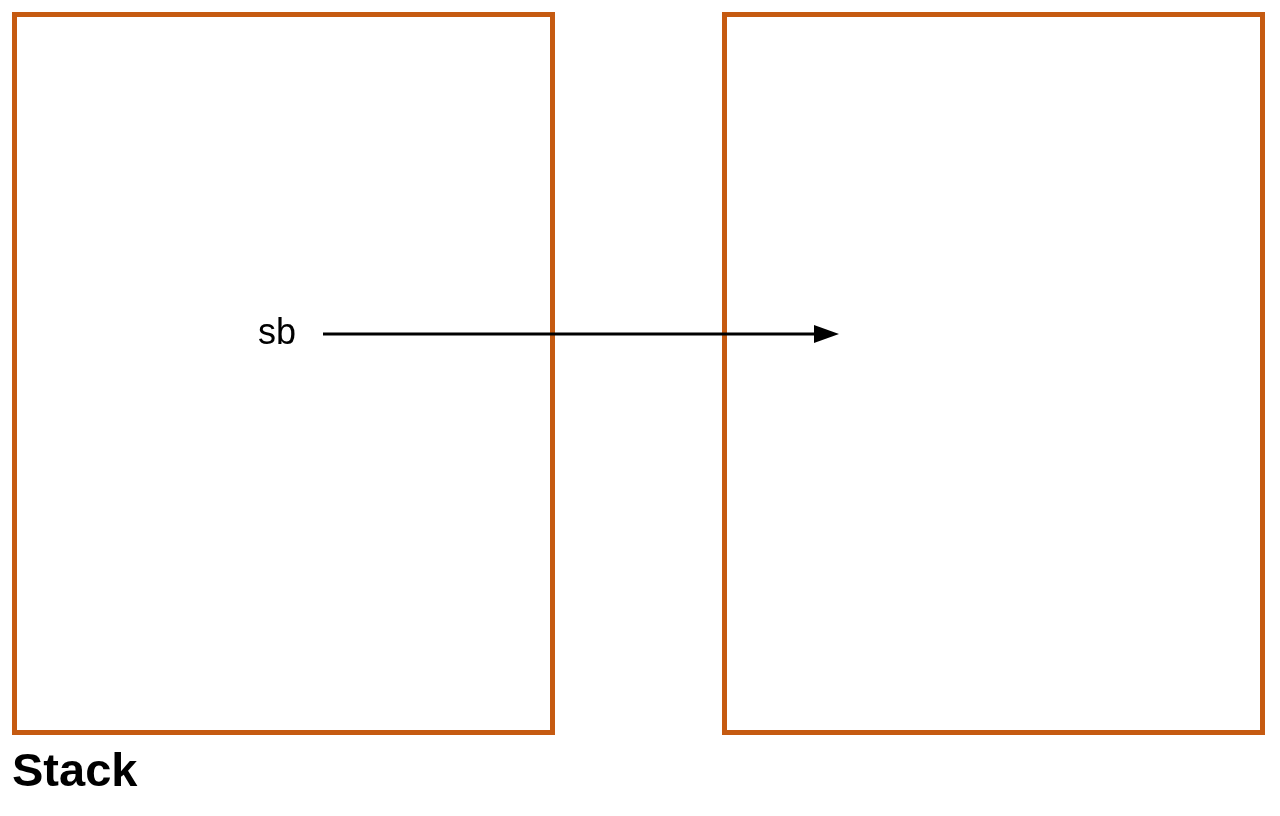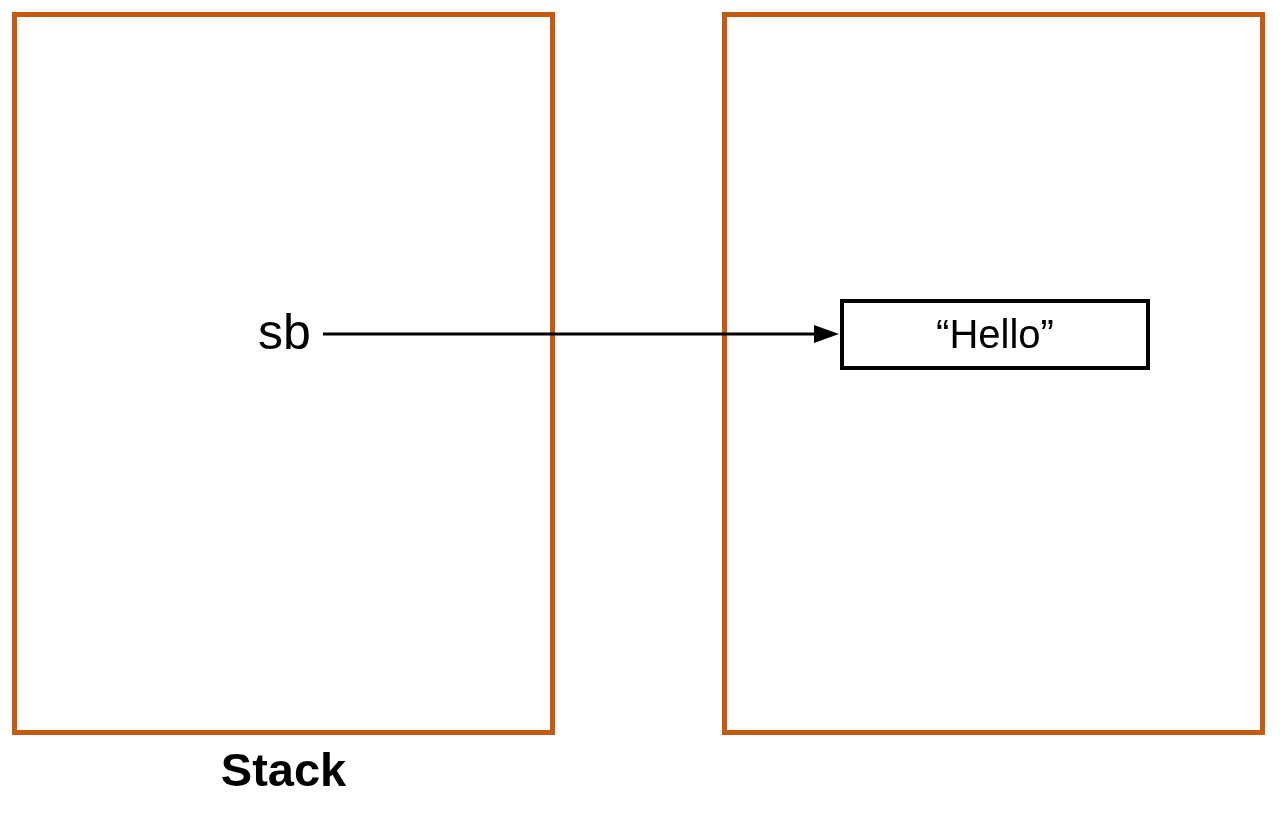--- a/index.html
+++ b/index.html
@@ -29,35 +29,34 @@
     height: 723px;
     border: 5px solid var(--region-border);
     background: var(--background);
   }
   .region.stack { left: 12px; }
   .region.heap  { left: 722px; }
   .caption {
     position: absolute;
     top: 744px;
     width: 543px;
-    text-align: center;
     font-size: 47px;
     font-weight: bold;
     color: var(--foreground);
     letter-spacing: 0px;
     line-height: 1.1;
   }
   .caption.stack { left: 12px; }
   .caption.heap  { left: 722px; }
   .var-label {
     position: absolute;
     left: 258px;
     top: 334px;
     transform: translateY(-54%);
-    font-size: 50px;
+    font-size: 36px;
     font-weight: 400;
     color: var(--foreground);
   }
   .pointer-arrow {
     position: absolute;
     left: 320px;
     top: 318px;
     width: 522px;
     height: 32px;
   }
@@ -88,20 +87,17 @@
 
   <div class="region heap"></div>
 
   <span class="var-label">sb</span>
 
   <svg class="pointer-arrow" viewBox="0 0 522 32" xmlns="http://www.w3.org/2000/svg">
     <line x1="3" y1="16" x2="497" y2="16" stroke="#000000" stroke-width="3"></line>
     <polygon points="519,16 494,7 494,25" fill="#000000"></polygon>
   </svg>
 
-  <div class="value-box">
-    <span class="value-text">“Hello”</span>
-  </div>
 
   <div class="caption stack">Stack</div>
 
 
 </div>
 
 </body></html>

